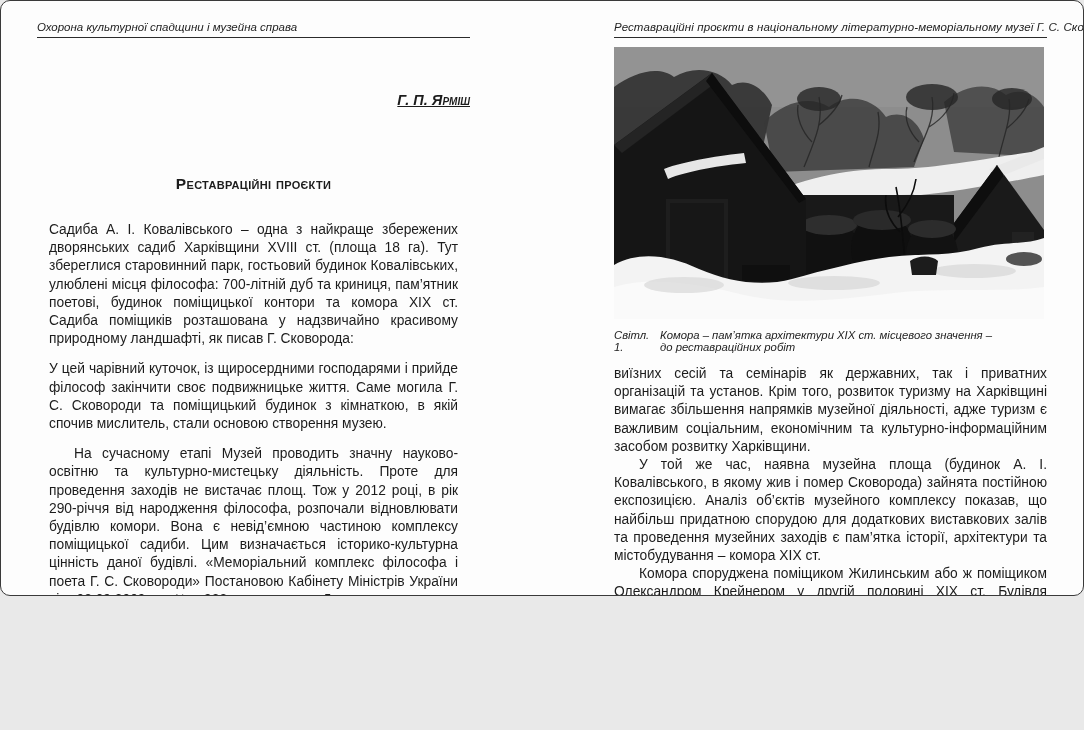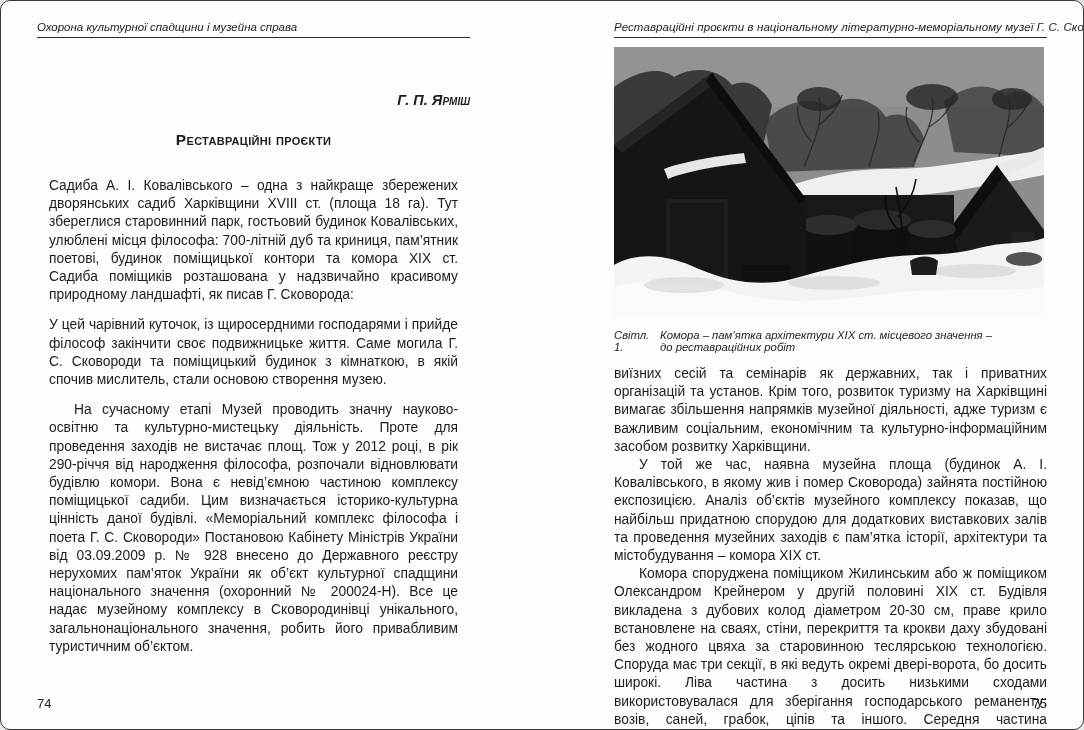--- a/index.html
+++ b/index.html
@@ -1,20 +1,20 @@
 <!DOCTYPE html>
 <html><head>
 <meta charset="utf-8">
 <style>
   * { margin: 0; padding: 0; box-sizing: border-box; }
   html, body { background: #e9e9e9; }
   body { font-family: "Liberation Sans", sans-serif; color: #1c1c1c; }
   .sheet {
     position: relative;
-    width: 1084px; height: 730px;
+    width: 1084px; height: 596px;
     background: #fdfdfd;
     border: 1.5px solid #3a3a3a;
     border-radius: 10px;
     overflow: hidden;
     display: flex;
   }
   .page { position: relative; width: 542px; height: 730px; overflow: hidden; }
   .page-left  { padding: 20px 72px 0 36px; }
   .page-right { padding: 20px 36px 0 72px; }
 
@@ -28,23 +28,24 @@
   }
   .running-head.right-head { text-align: left; letter-spacing: .1px; }
 
   .author-line {
     margin-top: 54px;
     text-align: right;
     font-weight: bold;
     font-style: italic;
     font-variant-caps: small-caps;
     font-size: 14.5px;
+    text-decoration: underline;
   }
   .article-title {
-    margin-top: 20px;
+    margin-top: 64px;
     text-align: center;
     font-weight: bold;
     font-variant-caps: small-caps;
     font-size: 15.5px;
     line-height: 23px;
     letter-spacing: .3px;
   }
   .body-text { margin-top: 26px; font-size: 13.8px; line-height: 18.2px; text-align: justify; }
   .body-text p { margin: 12px; }
   .body-text p.indent { text-indent: 25px; }

